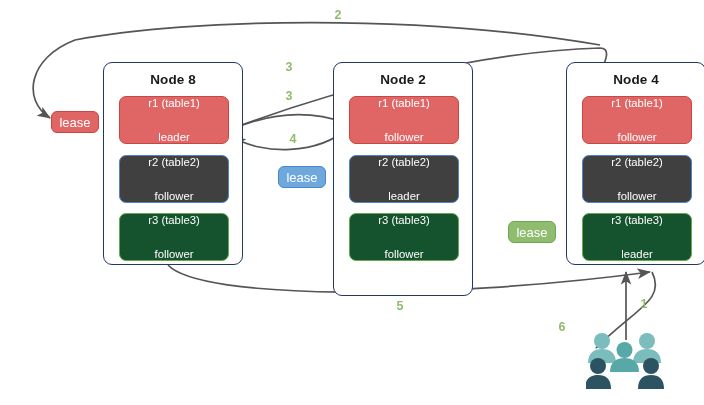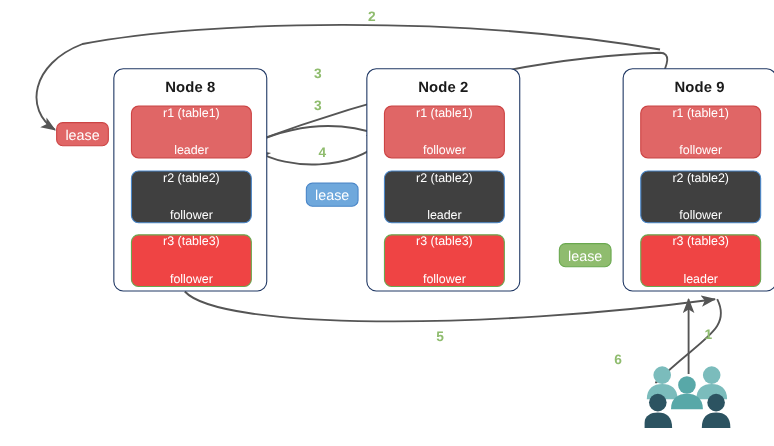--- a/index.html
+++ b/index.html
@@ -56,21 +56,21 @@
     justify-content: center;
     color: #ffffff;
     font-size: 11.3px;
     line-height: 14px;
     text-align: center;
     gap: 20px;
   }
   .replica .l1, .replica .l2 { display: block; }
   .rep-red   { background: #e06666; border: 1.4px solid #cc4444; }
   .rep-blue  { background: #404040; border: 1.4px solid #4a86c8; }
-  .rep-green { background: #ef4444; border: 1.4px solid #6aa84f; align-items: center; }
+  .rep-green { background: #14532d; border: 1.4px solid #6aa84f; align-items: center; }
   .lease {
     position: absolute;
     box-sizing: border-box;
     border-radius: 6px;
     display: flex;
     align-items: center;
     justify-content: center;
     color: #ffffff;
     font-size: 13px;
     padding: 0 4px;
@@ -130,38 +130,38 @@
     <div class="replica rep-blue" style="top:92px;">
       <span class="l1">r2 (table2)</span>
       <span class="l2">follower</span>
     </div>
     <div class="replica rep-green" style="top:150px;">
       <span class="l1">r3 (table3)</span>
       <span class="l2">follower</span>
     </div>
   </div>
 
-  <div class="node" style="left:333px; top:62px; width:140px; height:203px;text-decoration:underline;">
+  <div class="node" style="left:333px; top:62px; width:140px; height:234px;text-decoration:underline;">
     <div class="node-title">Node 2</div>
     <div class="replica rep-red" style="top:33px;">
       <span class="l1">r1 (table1)</span>
       <span class="l2">follower</span>
     </div>
     <div class="replica rep-blue" style="top:92px;">
       <span class="l1">r2 (table2)</span>
       <span class="l2">leader</span>
     </div>
     <div class="replica rep-green" style="top:150px;">
       <span class="l1">r3 (table3)</span>
       <span class="l2">follower</span>
     </div>
   </div>
 
   <div class="node" style="left:566px; top:62px; width:140px; height:203px;">
-    <div class="node-title">Node 9</div>
+    <div class="node-title">Node 4</div>
     <div class="replica rep-red" style="top:33px;">
       <span class="l1">r1 (table1)</span>
       <span class="l2">follower</span>
     </div>
     <div class="replica rep-blue" style="top:92px;">
       <span class="l1">r2 (table2)</span>
       <span class="l2">follower</span>
     </div>
     <div class="replica rep-green" style="top:150px;">
       <span class="l1">r3 (table3)</span>

